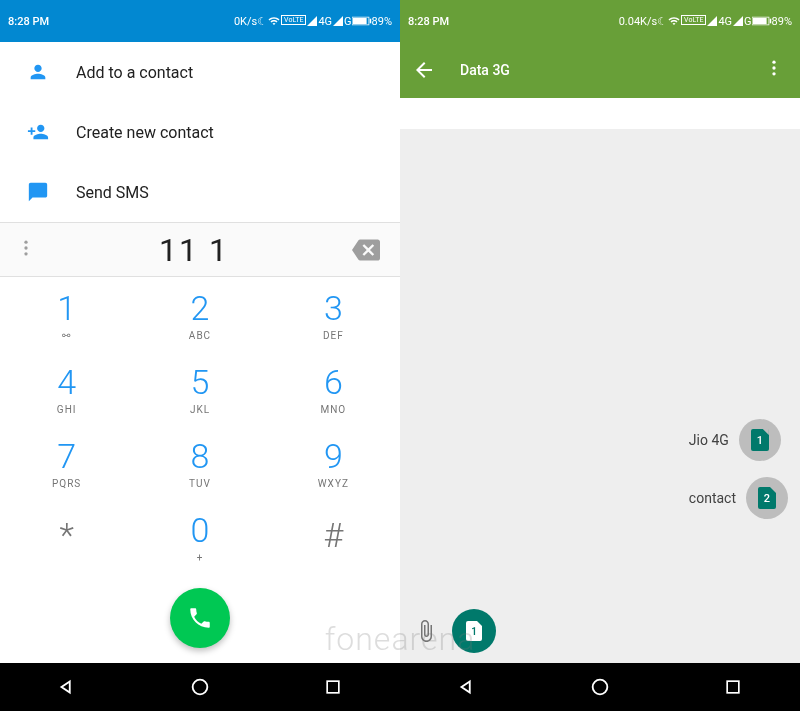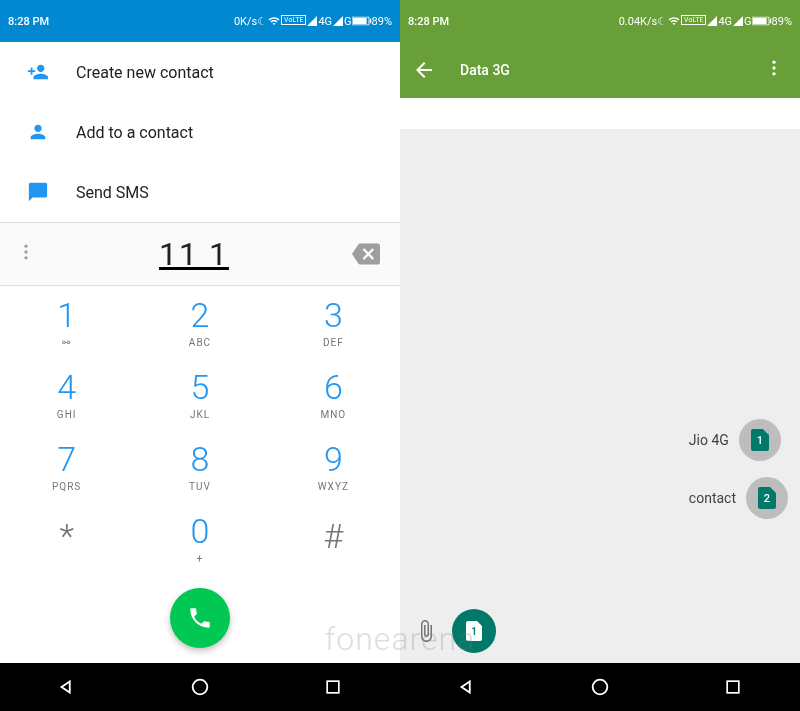--- a/index.html
+++ b/index.html
@@ -15,21 +15,21 @@
   
   .screen1 .status-bar { background: #0288d1; }
   .screen2 .status-bar { background: #689f38; }
   
   
   .contact-actions { background: #fff; }
   .action-row { display: flex; align-items: center; height: 60px; padding: 0 20px; cursor: pointer; }
   .action-icon { width: 36px; display: flex; justify-content: center; }
   .action-label { margin-left: 20px; font-size: 16px; color: #212121; }
   
-  .dial-display { display: flex; align-items: center; height: 64px; padding: 0 16px; background: #fafafa; border-top: 1px solid #e0e0e0; border-bottom: 1px solid #e0e0e0; text-decoration: underline; }
+  .dial-display { display: flex; align-items: center; height: 55px; padding: 0 16px; background: #fafafa; border-top: 1px solid #e0e0e0; border-bottom: 1px solid #e0e0e0; }
   .dial-menu { width: 24px; color: #9e9e9e; }
   .dial-number { flex: 1; text-align: center; font-size: 32px; color: #212121; letter-spacing: 2px; }
   .dial-backspace { width: 36px; display: flex; justify-content: center; }
   
   .dialpad { flex: 1; display: grid; grid-template-columns: repeat(3, 1fr); grid-template-rows: repeat(4, 1fr); background: #fff; }
   .dial-key { display: flex; flex-direction: column; align-items: center; justify-content: center; cursor: pointer; }
   .dial-digit { font-size: 34px; color: #2196f3; font-weight: 300; }
   .dial-letters { font-size: 10px; color: #757575; margin-top: 2px; letter-spacing: 1px; }
   .dial-key.star .dial-digit, .dial-key.hash .dial-digit { color: #757575; }
   
@@ -104,32 +104,32 @@
             </svg>
         </span>
         <span>89%</span>
       </span>
     </div>
 
     <div class="contact-actions">
       <div class="action-row">
         <span class="action-icon">
           <svg width="22" height="22" viewBox="0 0 24 24" fill="#2196f3">
-              <path d="M15 12c2.21 0 4-1.79 4-4s-1.79-4-4-4-4 1.79-4 4 1.79 4 4 4zm-9-2V7H4v3H1v2h3v3h2v-3h3v-2H6zm9 4c-2.67 0-8 1.34-8 4v2h16v-2c0-2.66-5.33-4-8-4z"></path>
-            </svg>
-        </span>
-        <span class="action-label">Create new contact</span>
+              <path d="M12 12c2.21 0 4-1.79 4-4s-1.79-4-4-4-4 1.79-4 4 1.79 4 4 4zm0 2c-2.67 0-8 1.34-8 4v2h16v-2c0-2.66-5.33-4-8-4z"></path>
+            </svg>
+        </span>
+        <span class="action-label">Add to a contact</span>
       </div>
       <div class="action-row">
         <span class="action-icon">
           <svg width="22" height="22" viewBox="0 0 24 24" fill="#2196f3">
-              <path d="M12 12c2.21 0 4-1.79 4-4s-1.79-4-4-4-4 1.79-4 4 1.79 4 4 4zm0 2c-2.67 0-8 1.34-8 4v2h16v-2c0-2.66-5.33-4-8-4z"></path>
-            </svg>
-        </span>
-        <span class="action-label">Add to a contact</span>
+              <path d="M15 12c2.21 0 4-1.79 4-4s-1.79-4-4-4-4 1.79-4 4 1.79 4 4 4zm-9-2V7H4v3H1v2h3v3h2v-3h3v-2H6zm9 4c-2.67 0-8 1.34-8 4v2h16v-2c0-2.66-5.33-4-8-4z"></path>
+            </svg>
+        </span>
+        <span class="action-label">Create new contact</span>
       </div>
       <div class="action-row">
         <span class="action-icon">
           <svg width="22" height="22" viewBox="0 0 24 24" fill="#2196f3">
               <path d="M20 2H4c-1.1 0-2 .9-2 2v18l4-4h14c1.1 0 2-.9 2-2V4c0-1.1-.9-2-2-2z"></path>
             </svg>
         </span>
         <span class="action-label">Send SMS</span>
       </div>
     </div>

